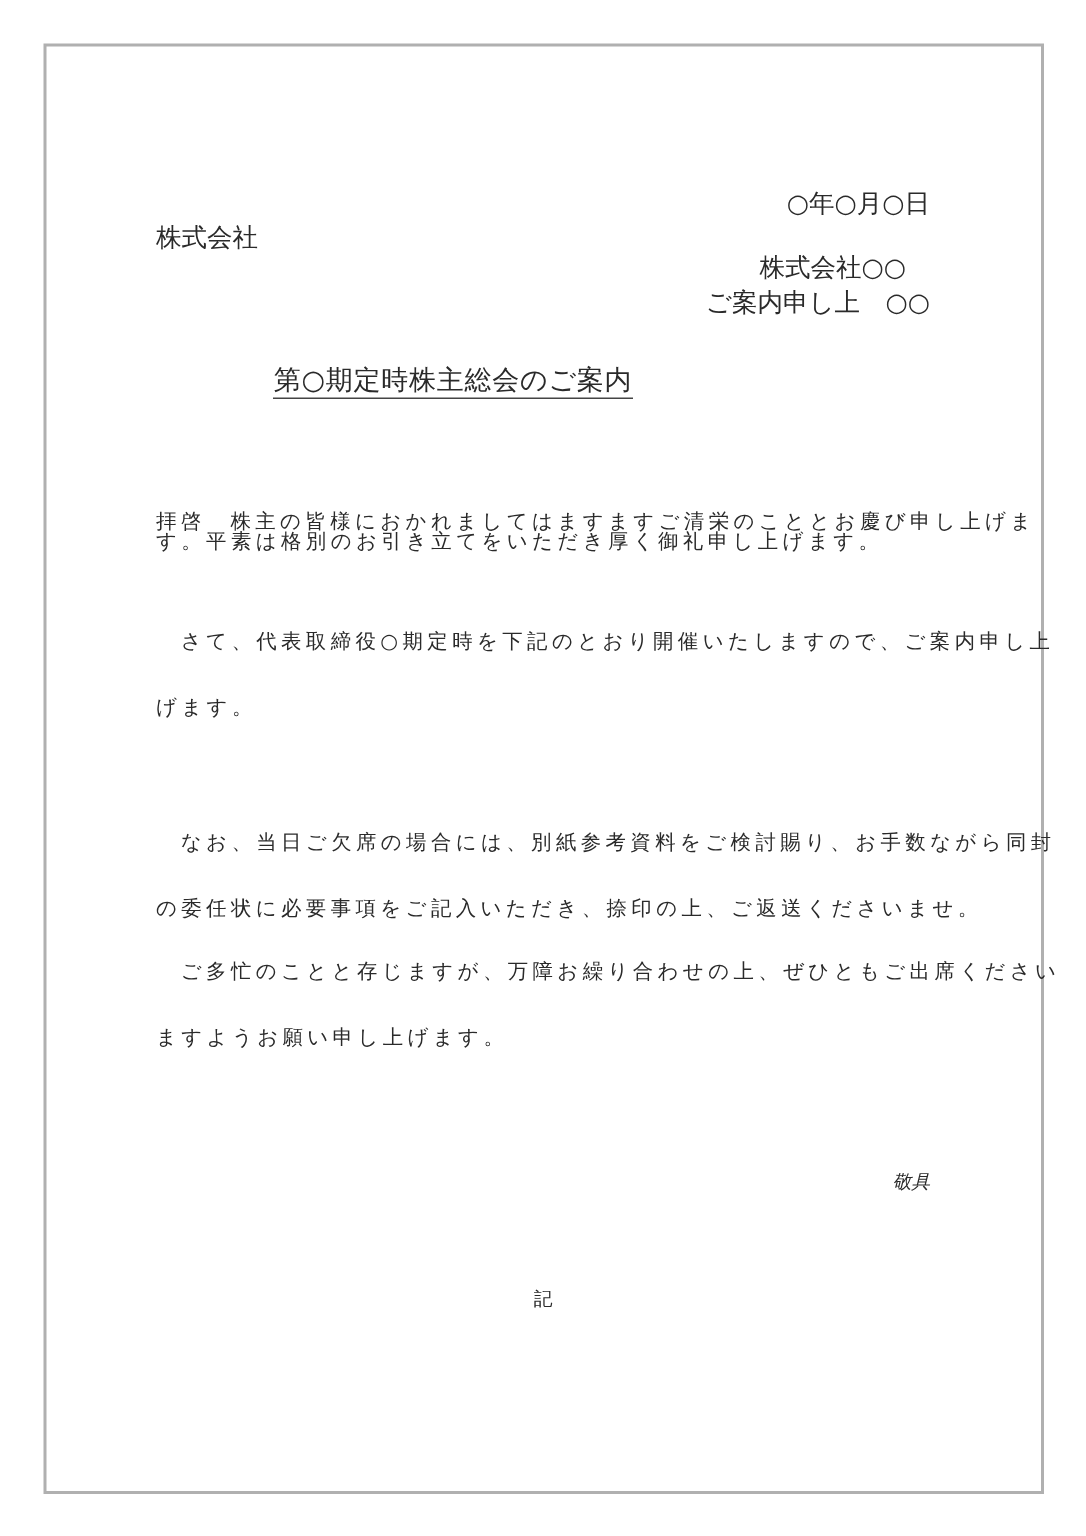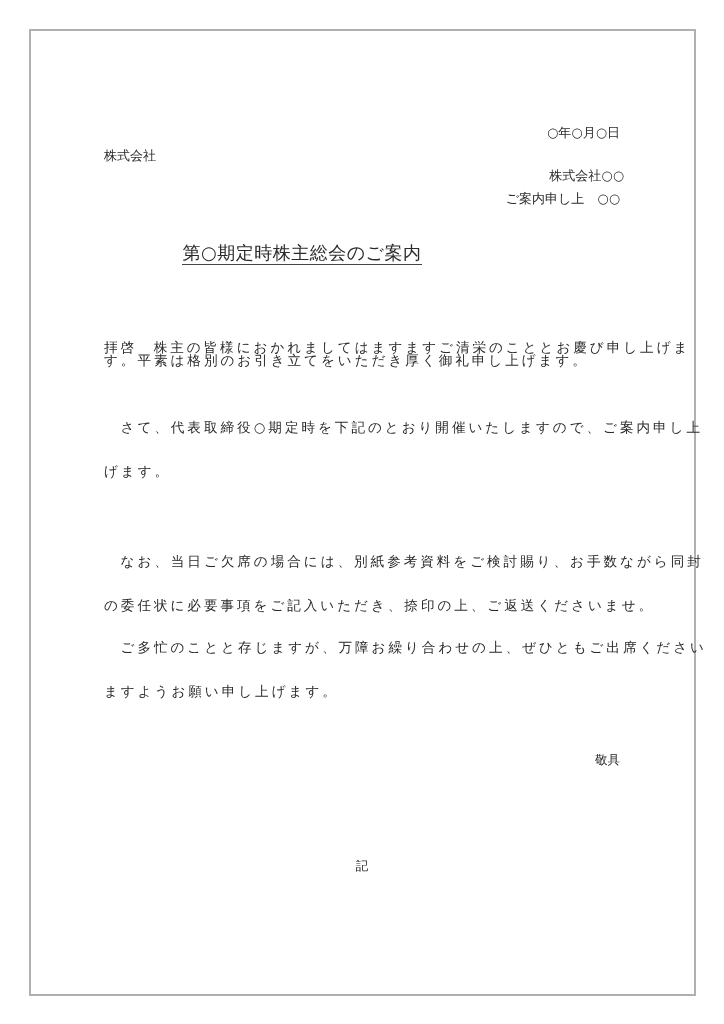--- a/index.html
+++ b/index.html
@@ -1,29 +1,29 @@
 <!DOCTYPE html>
 <html><head>
   <meta charset="utf-8">
   <style>
     html, body { margin: 0; padding: 0; background: #ffffff; }
     body { width: 724px; height: 1024px; position: relative; overflow: hidden;
       font-family: "DejaVu Serif", "Liberation Serif", serif; color: #2a2a2a; }
     .page-border { position: absolute; left: 29px; top: 29px; width: 663px; height: 963px;
       border: 2px solid #b0b0b0; box-sizing: content-box; }
     .abs { position: absolute; white-space: nowrap; }
-    .small { font-size: 13px; }
+    .small { font-size: 17px; }
     .date { right: 104px; top: 124px; }
     .addressee { left: 104px; top: 147px; }
-    .company { right: 100px; top: 167px; }
+    .company { right: 120px; top: 167px; }
     .rep { right: 104px; top: 190px; }
     .title { left: 0; width: 604px; top: 241px; text-align: center; font-size: 18px; }
     .title span { border-bottom: 1.5px solid #444; padding-bottom: 1px; letter-spacing: 0.5px; }
     .body-line { left: 104px; font-size: 13.6px; letter-spacing: 2.95px; }
-    .keigu { right: 104px; top: 752px; font-size: 12.5px; }
+    .keigu { right: 104px; top: 780px; font-size: 12.5px; font-style: italic; }
     .ki { left: 0; width: 724px; text-align: center; top: 858px; font-size: 12.5px; }
   </style>
 </head>
 <body>
 
 <div class="page-border"></div>
 
 <div class="abs small date">○年○月○日</div>
 <div class="abs small addressee">株式会社</div>
 <div class="abs small company">株式会社○○</div>

